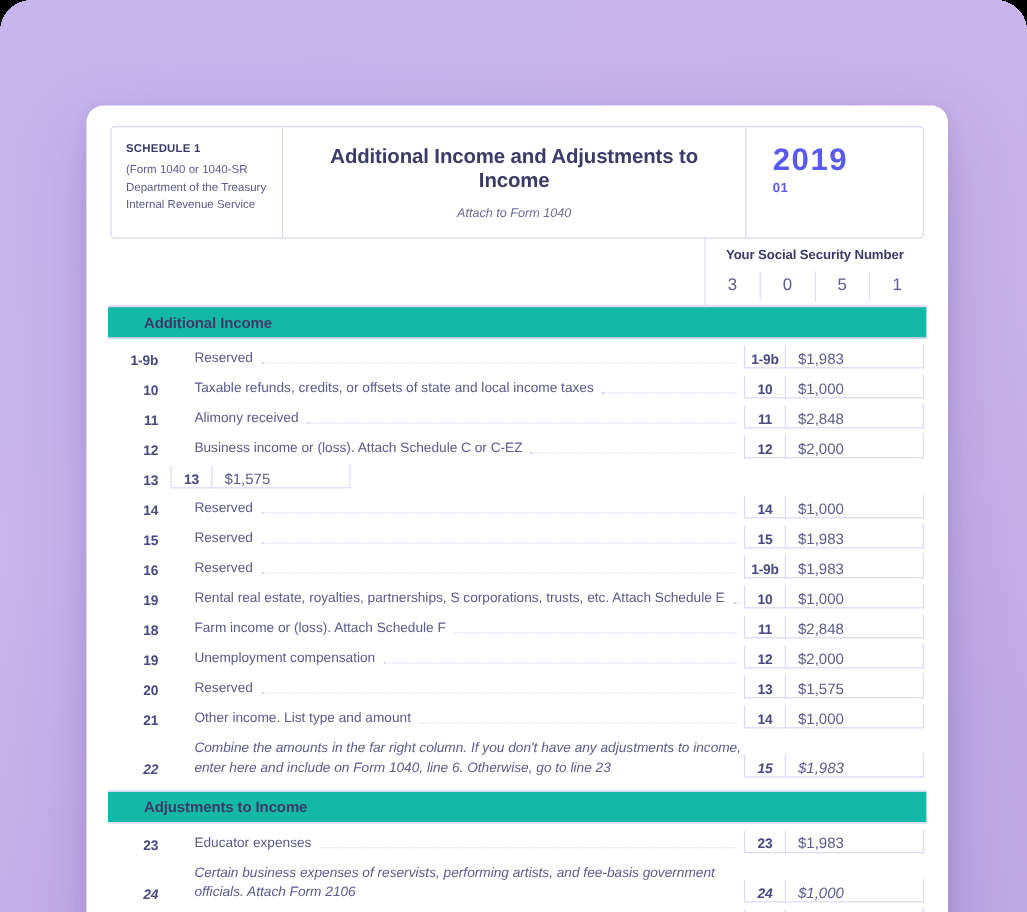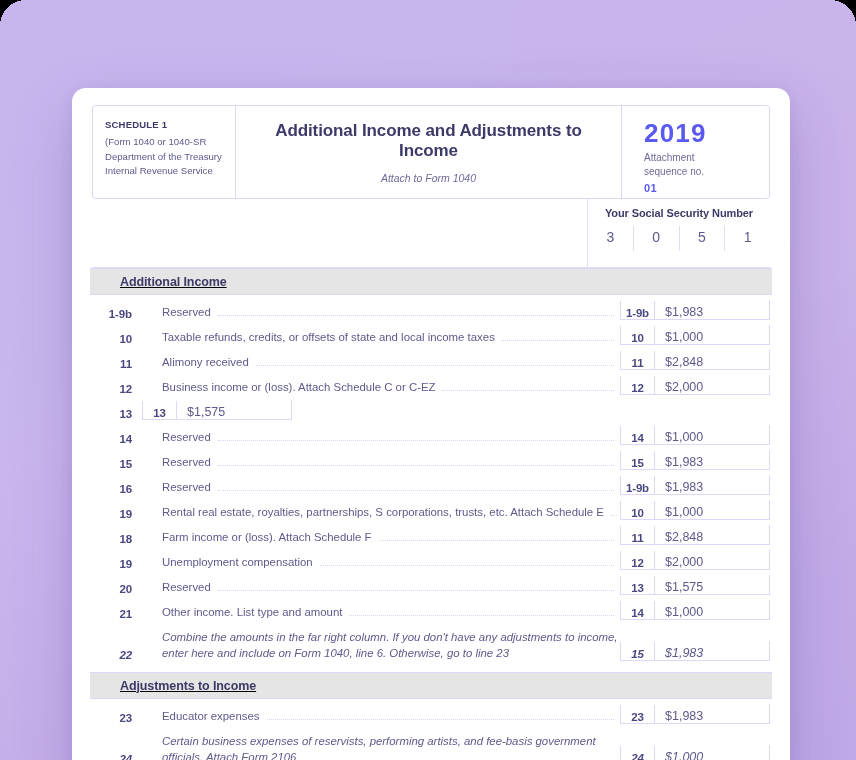--- a/index.html
+++ b/index.html
@@ -117,21 +117,21 @@
     font-size: 11px;
     font-weight: bold;
     color: #5a5af0;
     margin-top: 4px;
     letter-spacing: .4px;
   }
 
   
   .ssn-row {
     display: flex;
-    height: 70px;
+    height: 57px;
     border-bottom: 1px solid #e3dcf7;
     margin-top: -1px;
   }
   .ssn-spacer {
     flex: 1;
     border-right: 1px solid #e3dcf7;
   }
   .ssn-block { width: 182px; flex-shrink: 0; }
   .ssn-title {
     font-size: 11px;
@@ -147,29 +147,28 @@
     text-align: center;
     font-size: 14px;
     color: #5d5a8c;
     border-left: 1px solid #e3dcf7;
     padding: 3px 0 6px 0;
   }
   .ssn-digit:first-child { border-left: none; }
 
   
   .section-band {
-    background: #e5e5e5;
+    background: #14b8a6;
     border-top: 1px solid #e0d6f7;
     border-bottom: 1px solid #e0d6f7;
     height: 27px;
     display: flex;
     align-items: center;
     padding-left: 30px;
     margin: 0 -2px;
-    text-decoration: underline;
   }
   .section-band .band-label {
     font-size: 12.5px;
     font-weight: bold;
     color: #3c3a68;
     letter-spacing: -0.1px;
   }
   .band-gap { height: 11px; }
 
   
@@ -254,24 +253,20 @@
       <div class="sched-line">Internal Revenue Service</div>
     </div>
 
     <div class="hdr-title">
       <div class="main-title">Additional Income and Adjustments to Income</div>
       <div class="sub-title">Attach to Form 1040</div>
     </div>
 
     <div class="hdr-year">
       <div class="year">2019</div>
-      <div class="attach-label">
-        <span>Attachment</span><br>
-        <span>sequence no.</span>
-      </div>
       <div class="seq-no">01</div>
     </div>
   </div>
 
   <div class="ssn-row">
     <div class="ssn-spacer"></div>
     <div class="ssn-block">
       <div class="ssn-title">Your Social Security Number</div>
       <div class="ssn-digits">
         <div class="ssn-digit">3</div>

